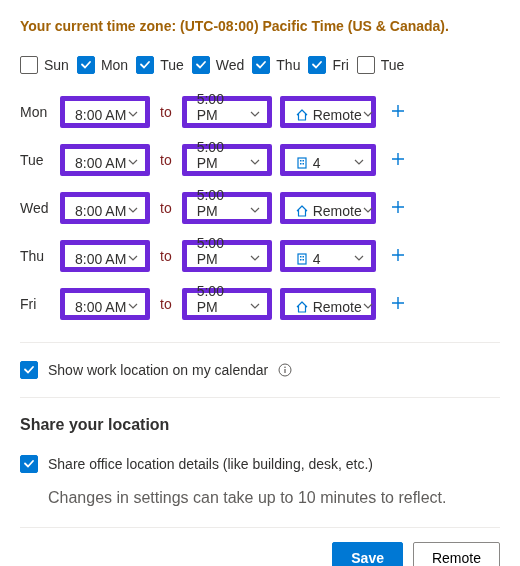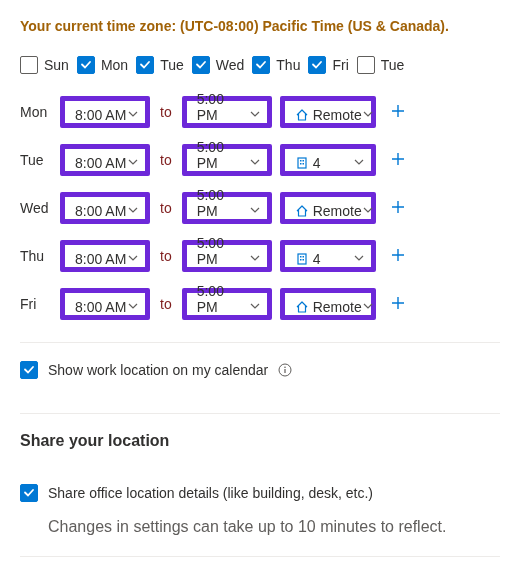--- a/index.html
+++ b/index.html
@@ -35,23 +35,23 @@
     .select-loc { width: 96px; }
     .to-text { color: #7f1d1d; padding: 0 2px; text-align: center; }
     .chev { color: #605e5c; }
     .loc-icon { color: #0078d4; margin-right: 4px; display: flex; align-items: center; }
     .loc-content { display: flex; align-items: center; }
     .add-btn {
       width: 28px; height: 28px; display: flex; align-items: center;
       justify-content: center; color: #0078d4; cursor: pointer;
     }
     .divider { border: none; border-top: 1px solid #edebe9; margin: 0 0 18px 0; }
-    .option-row { display: flex; align-items: center; gap: 10px; margin-bottom: 34px; }
+    .option-row { display: flex; align-items: center; gap: 10px; margin-bottom: 18px; }
     .info-icon { color: #605e5c; display: flex; }
-    .section-title { font-weight: 600; font-size: 16px; margin-bottom: 34px; }
+    .section-title { font-weight: 600; font-size: 16px; margin-bottom: 21px; }
     .helper-text { color: #605e5c; font-size: 16px; margin-left: 28px; margin-top: 6px; margin-bottom: 20px; }
     .footer {
       display: flex; justify-content: flex-end; gap: 10px;
       border-top: 1px solid #edebe9; padding-top: 14px;
     }
     .btn {
       height: 32px; padding: 0 18px; border-radius: 2px;
       font-size: 14px; cursor: pointer; border: 1px solid #8a8886;
       background: #fff;
     }

